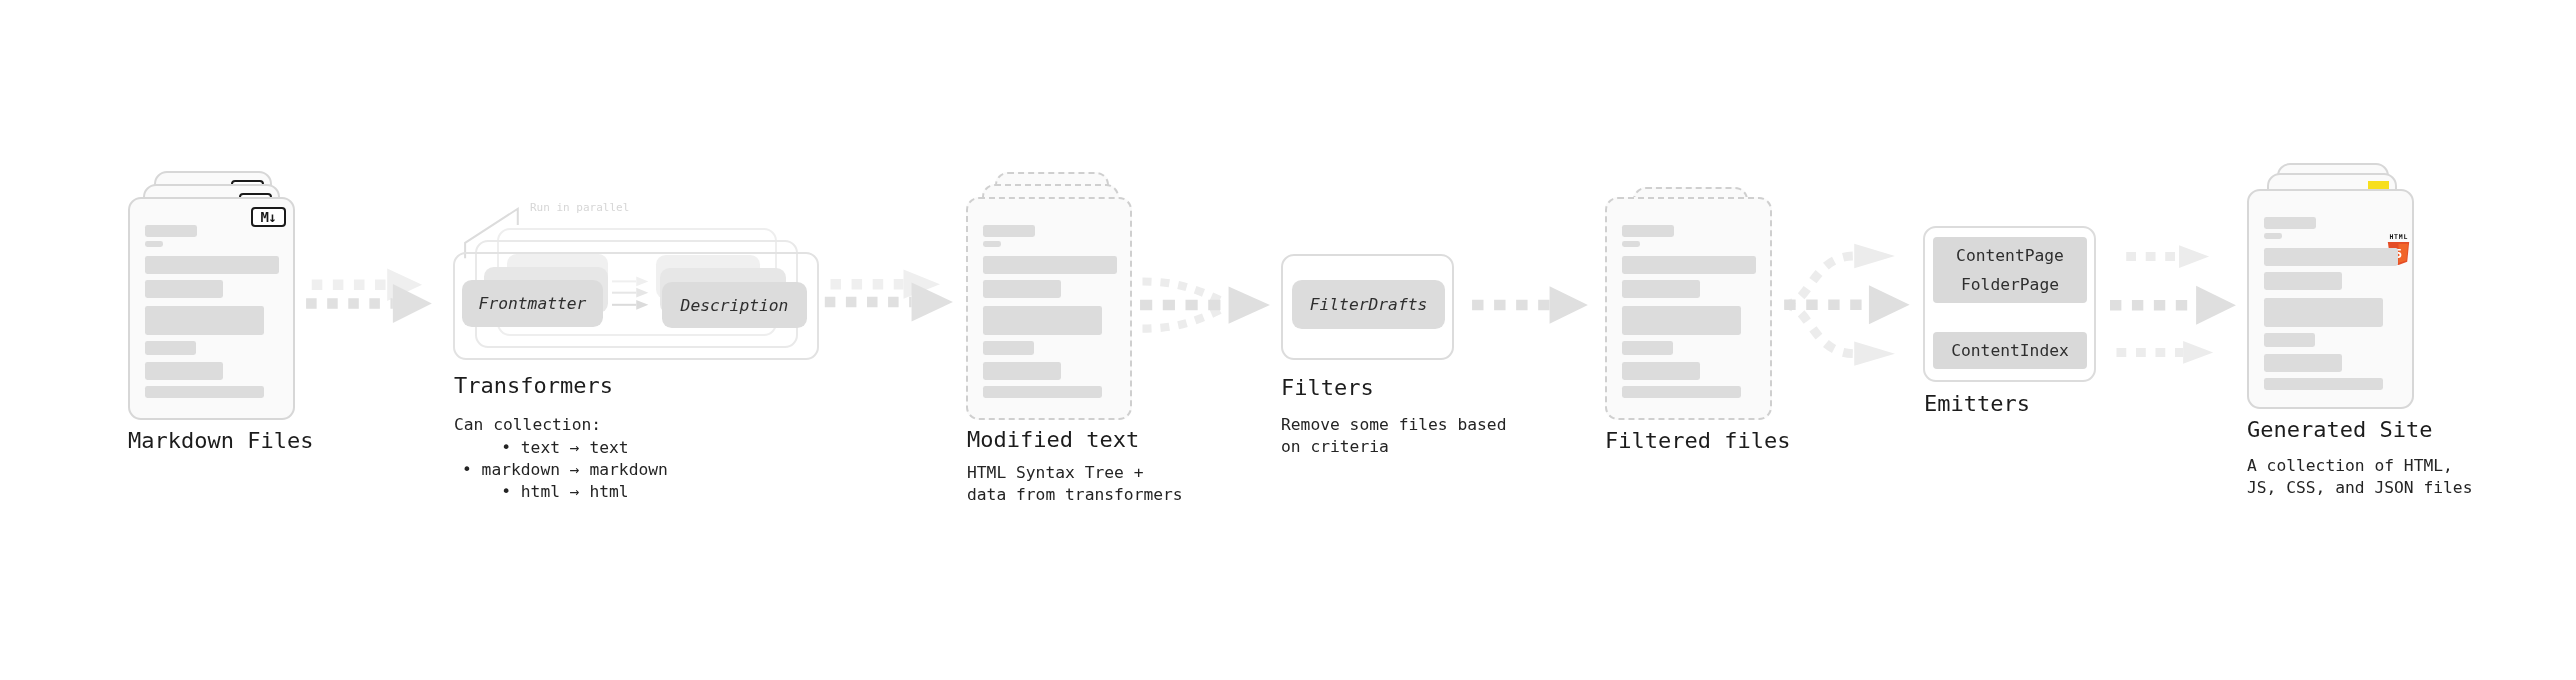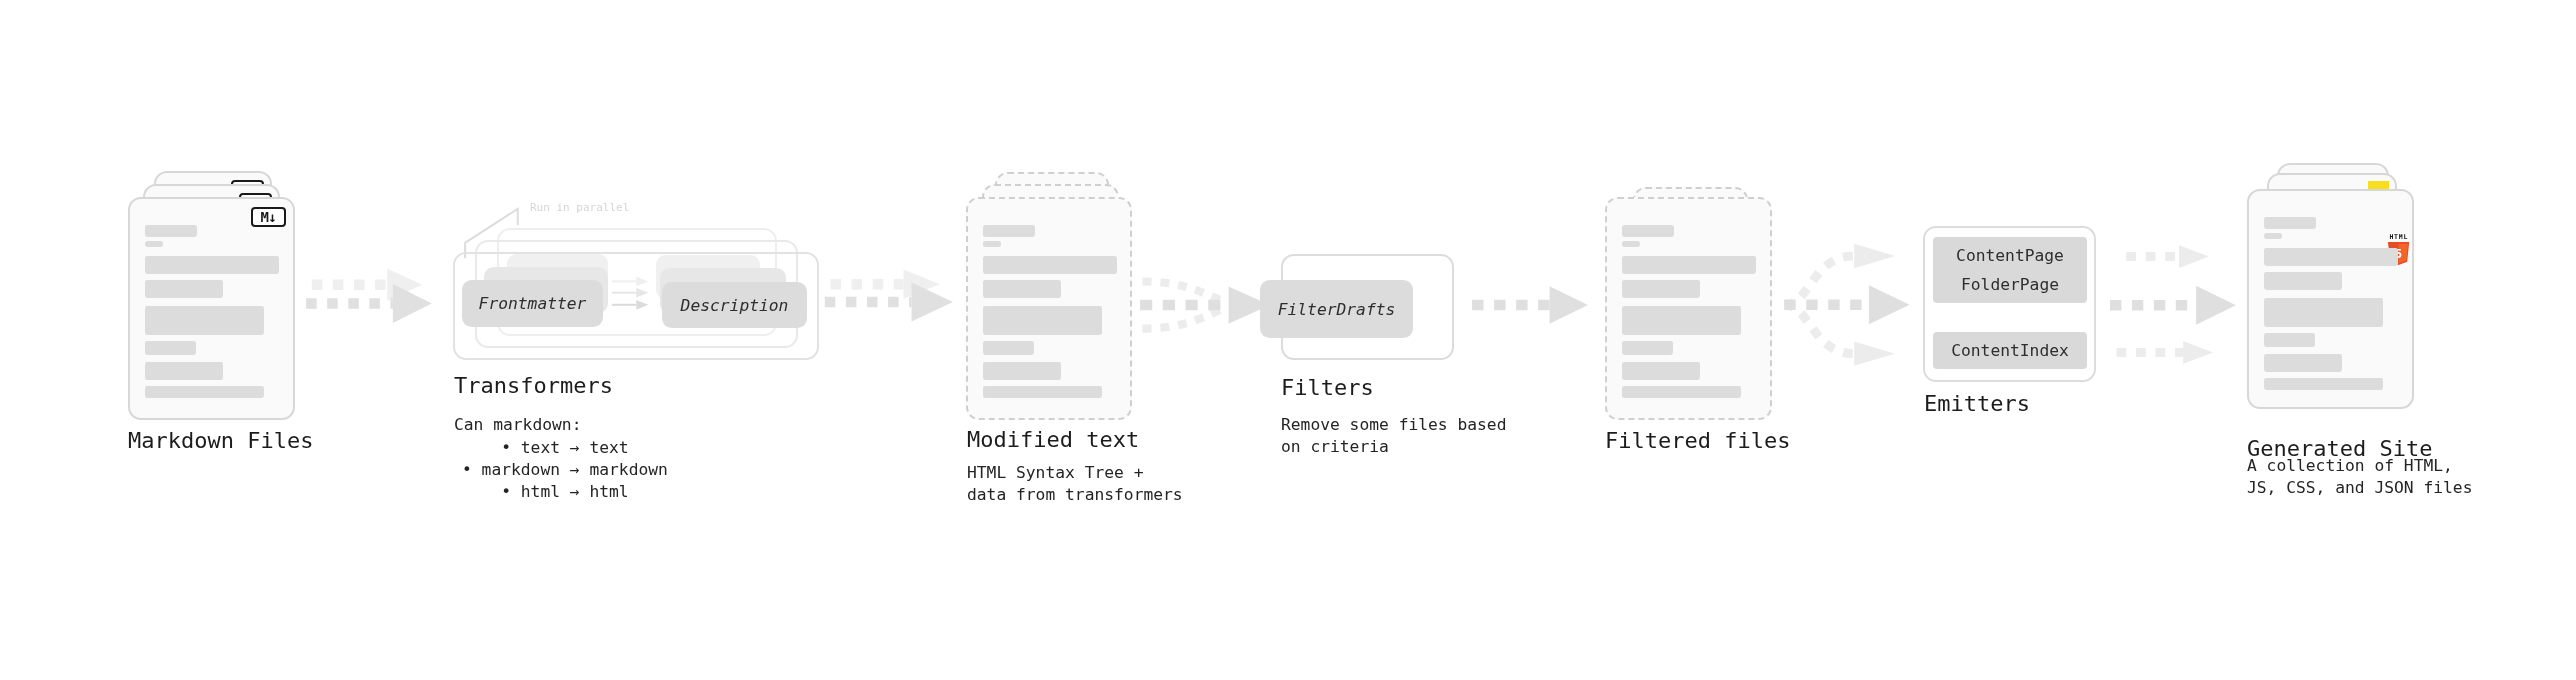--- a/index.html
+++ b/index.html
@@ -97,21 +97,21 @@
   <svg style="left:612px;top:274px" width="42" height="39" viewBox="0 0 52 48">
     <line x1="0" y1="9" x2="30" y2="9" stroke="#efefef" stroke-width="2.5"></line>
       <polygon points="30,3 45,9 30,15" fill="#efefef"></polygon>
     <line x1="0" y1="23" x2="30" y2="23" stroke="#e6e6e6" stroke-width="2.5"></line>
       <polygon points="30,17 45,23 30,29" fill="#e6e6e6"></polygon>
     <line x1="0" y1="38" x2="30" y2="38" stroke="#dbdbdb" stroke-width="2.5"></line>
       <polygon points="30,32 45,38 30,44" fill="#dbdbdb"></polygon>
   </svg>
 
   <div class="h" style="left:454px;top:374px">Transformers</div>
-  <div class="cap" style="left:454px;top:414px">Can markdown:</div>
+  <div class="cap" style="left:454px;top:414px">Can collection:</div>
   <div class="bullets" style="left:462px;top:437px">
     <div>• text → text</div>
     <div>• markdown → markdown</div>
     <div>• html → html</div>
   </div>
 
   <svg style="left:822px;top:268px" width="137" height="73" viewBox="0 0 168 90">
     <line x1="10" y1="20" x2="100" y2="20" stroke="#efefef" stroke-width="13" stroke-dasharray="13 13"></line>
     <polygon points="100,2 145,20 100,38" fill="#efefef"></polygon>
     <line x1="3" y1="42" x2="110" y2="42" stroke="#e0e0e0" stroke-width="13" stroke-dasharray="13 13"></line>
@@ -135,21 +135,21 @@
 data from transformers</div>
 
   <svg style="left:1136px;top:270px" width="138" height="75" viewBox="0 0 170 92">
     <path d="M8,14 C48,14 72,22 106,38" fill="none" stroke="#ececec" stroke-width="10" stroke-dasharray="11 11"></path>
     <path d="M8,72 C48,72 72,64 106,48" fill="none" stroke="#ececec" stroke-width="10" stroke-dasharray="11 11"></path>
     <line x1="5" y1="43" x2="114" y2="43" stroke="#dfdfdf" stroke-width="13" stroke-dasharray="15 13"></line>
     <polygon points="114,20 165,43 114,66" fill="#dfdfdf"></polygon>
   </svg>
 
   <div class="panel" style="left:1281px;top:254px;width:173px;height:106px"></div>
-  <div class="node" style="left:1260px;top:280px;width:153px;height:58px">FilterDrafts</div>
+  <div class="node" style="left:1292px;top:280px;width:153px;height:49px">FilterDrafts</div>
   <div class="h" style="left:1281px;top:376px">Filters</div>
   <div class="cap" style="left:1281px;top:414px">Remove some files based
 on criteria</div>
 
   <svg style="left:1468px;top:278px" width="124" height="54" viewBox="0 0 152 66">
     <line x1="5" y1="33" x2="100" y2="33" stroke="#dfdfdf" stroke-width="13" stroke-dasharray="14 13"></line>
     <polygon points="100,10 147,33 100,56" fill="#dfdfdf"></polygon>
   </svg>
 
   <div class="doc dashed" style="left:1633px;top:187px;width:115px;height:223px;z-index:1"></div>
@@ -209,18 +209,18 @@
     </span>
     <i class="bar b1"></i>
     <i class="bar b2"></i>
     <i class="bar b3"></i>
     <i class="bar b4"></i>
     <i class="bar b5"></i>
     <i class="bar b6"></i>
     <i class="bar b7"></i>
     <i class="bar b8"></i>
   </div>
-  <div class="h" style="left:2247px;top:437px">Generated Site</div>
+  <div class="h" style="left:2247px;top:418px">Generated Site</div>
   <div class="cap" style="left:2247px;top:455px">A collection of HTML,
 JS, CSS, and JSON files</div>
 
 </div>
 
 
 </body></html>

